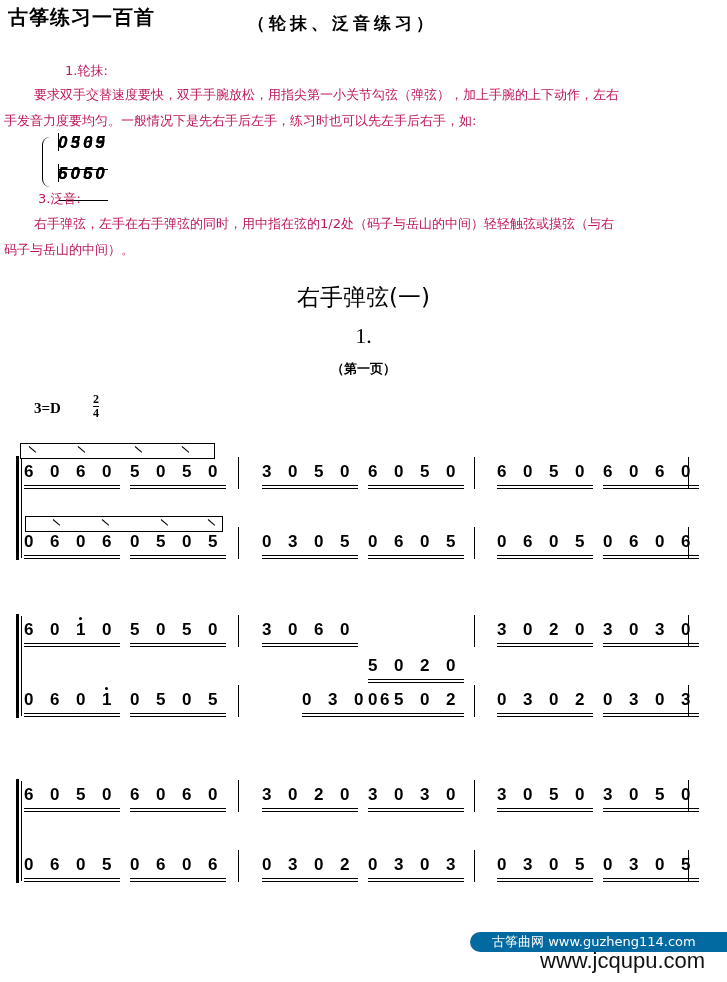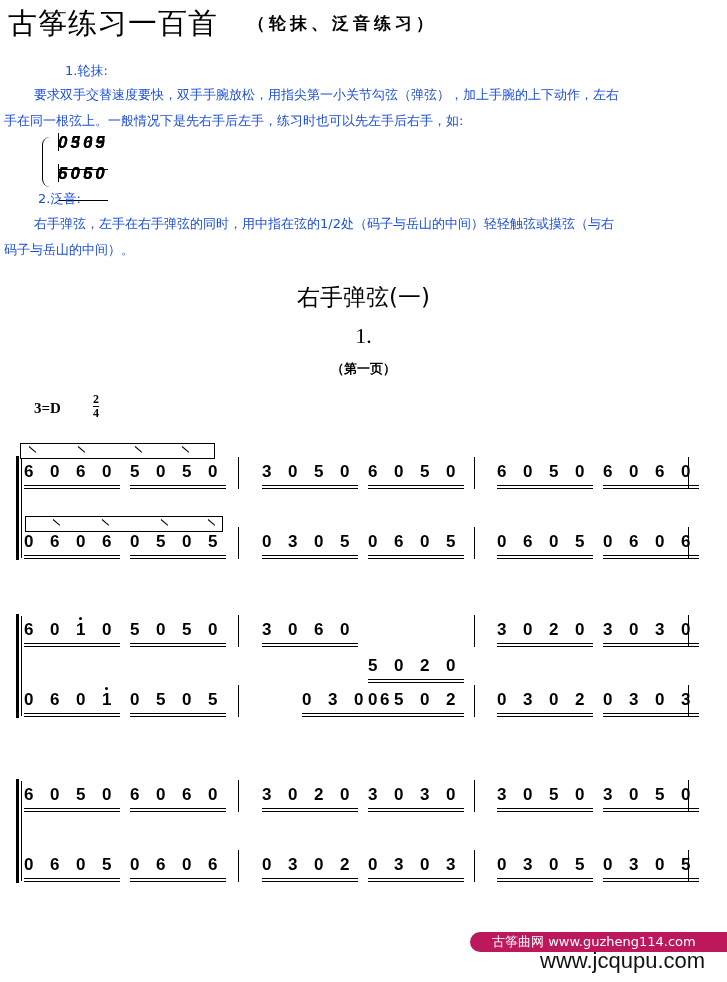--- a/index.html
+++ b/index.html
@@ -1,62 +1,62 @@
 <!DOCTYPE html>
 <html><head>
 <meta charset="utf-8">
 <style>
   html,body{margin:0;padding:0;background:#fff;}
   body{width:727px;height:982px;position:relative;overflow:hidden;font-family:"DejaVu Sans",sans-serif;color:#000;}
   .abs{position:absolute;}
-  .title{left:8px;top:4px;font-size:29px;font-weight:normal;letter-spacing:1px;white-space:nowrap;}
+  .title{left:8px;top:4px;font-size:20px;font-weight:bold;letter-spacing:1px;white-space:nowrap;}
   .subtitle{left:248px;top:12px;font-size:17px;font-weight:bold;letter-spacing:4px;white-space:nowrap;}
-  .txt{font-size:13px;white-space:nowrap;color:#1d4ed8;}
+  .txt{font-size:13px;white-space:nowrap;color:#be185d;}
   .ex{font-family:"Liberation Sans",sans-serif;font-weight:bold;font-size:14px;letter-spacing:3px;white-space:nowrap;}
   .ex .grp{display:inline-block;border-bottom:1px solid #000;padding-bottom:16px;margin-right:9px;font-style:italic;}
   .ex .bar{display:inline-block;width:1px;height:18px;background:#000;vertical-align:middle;}
   .brace{left:42px;top:137px;width:8px;height:50px;border-left:1px solid #000;border-radius:8px 0 0 8px;}
   .sec-title{left:0;width:727px;top:282px;text-align:center;font-size:23px;white-space:nowrap;}
   .num{left:0;width:727px;top:323px;text-align:center;font-size:22px;font-family:"Liberation Serif",serif;}
   .page{left:0;width:727px;top:360px;text-align:center;font-size:13px;font-family:"Liberation Serif",serif;font-weight:bold;}
   .key{left:34px;top:400px;font-family:"Liberation Serif",serif;font-weight:bold;font-size:15px;white-space:nowrap;}
   .ts{left:93px;top:393px;font-family:"Liberation Serif",serif;font-weight:bold;font-size:12px;text-align:center;line-height:13px;}
   .ts .frac{border-bottom:1px solid #000;display:block;}
   .trem{height:14px;border:1px solid #000;}
   .trem span{position:absolute;top:2px;width:9px;height:1px;background:#000;transform:rotate(40deg);transform-origin:left;}
   .sysbrace{width:3px;background:#000;}
   .sysbrace-thin{width:1px;background:#000;}
   .grp{position:absolute;font-family:"Liberation Sans",sans-serif;font-weight:bold;font-size:17px;white-space:nowrap;}
   .grp .n{display:inline-block;width:26px;text-align:left;}
   .grp .ul1{position:absolute;left:0;right:8px;height:1px;background:#000;top:23px;}
   .grp .ul2{position:absolute;left:0;right:8px;height:1px;background:#000;top:26px;}
   .barline{position:absolute;width:1px;height:32px;background:#000;}
   .dot{position:absolute;width:3px;height:3px;background:#000;border-radius:50%;}
-  .wm1{left:470px;top:932px;width:257px;height:20px;background:#be185d;border-radius:12px 0 0 12px;color:#fff;font-size:13px;white-space:nowrap;line-height:20px;}
+  .wm1{left:470px;top:932px;width:257px;height:20px;background:#0369a1;border-radius:12px 0 0 12px;color:#fff;font-size:13px;white-space:nowrap;line-height:20px;}
   .wm2{left:540px;top:948px;font-size:22px;color:#111;font-family:"Liberation Sans",sans-serif;white-space:nowrap;}
 </style>
 </head>
 <body>
 
 <div class="abs title">古筝练习一百首</div>
 <div class="abs subtitle">（轮抹、泛音练习）</div>
 
 <div class="abs txt" style="left:65px;top:62px;">1.轮抹:</div>
 <div class="abs txt" style="left:34px;top:86px;">要求双手交替速度要快，双手手腕放松，用指尖第一小关节勾弦（弹弦），加上手腕的上下动作，左右</div>
-<div class="abs txt" style="left:4px;top:112px;">手在同一根弦上。一般情况下是先右手后左手，练习时也可以先左手后右手，如:</div>
+<div class="abs txt" style="left:4px;top:112px;">手发音力度要均匀。一般情况下是先右手后左手，练习时也可以先左手后右手，如:</div>
 
 <div class="abs brace"></div>
 <div class="abs ex" style="left:58px;top:133px;">
   <span class="grp">0505</span><span class="grp">0369</span><span class="bar"></span>
 </div>
 <div class="abs ex" style="left:58px;top:164px;">
   <span class="grp">5050</span><span class="grp">6060</span><span class="bar"></span>
 </div>
 
-<div class="abs txt" style="left:38px;top:190px;">2.泛音:</div>
+<div class="abs txt" style="left:38px;top:190px;">3.泛音:</div>
 <div class="abs txt" style="left:34px;top:215px;">右手弹弦，左手在右手弹弦的同时，用中指在弦的1/2处（码子与岳山的中间）轻轻触弦或摸弦（与右</div>
 <div class="abs txt" style="left:4px;top:241px;">码子与岳山的中间）。</div>
 
 <div class="abs sec-title">右手弹弦(一)</div>
 <div class="abs num">1.</div>
 <div class="abs page">（第一页）</div>
 <div class="abs key">3=D</div>
 <div class="abs ts">
   <span class="frac">2</span>
   <span>4</span>

